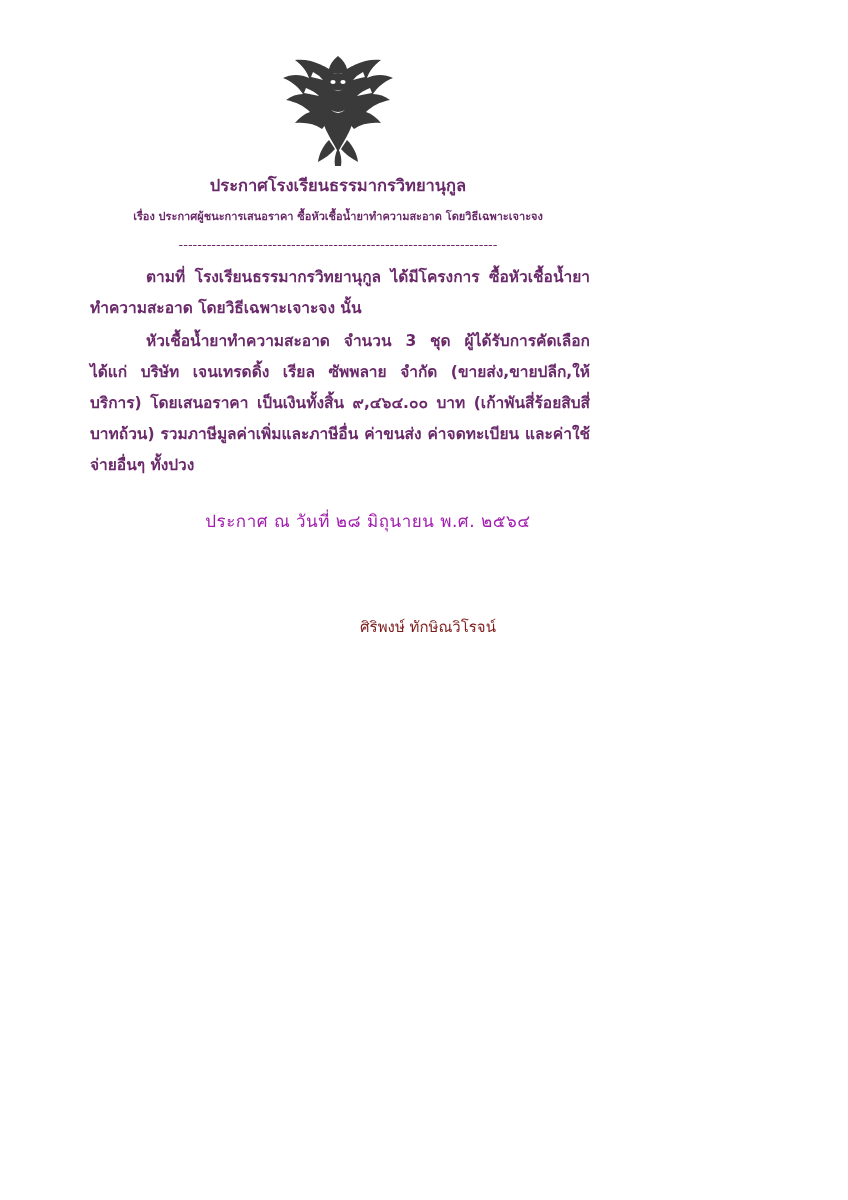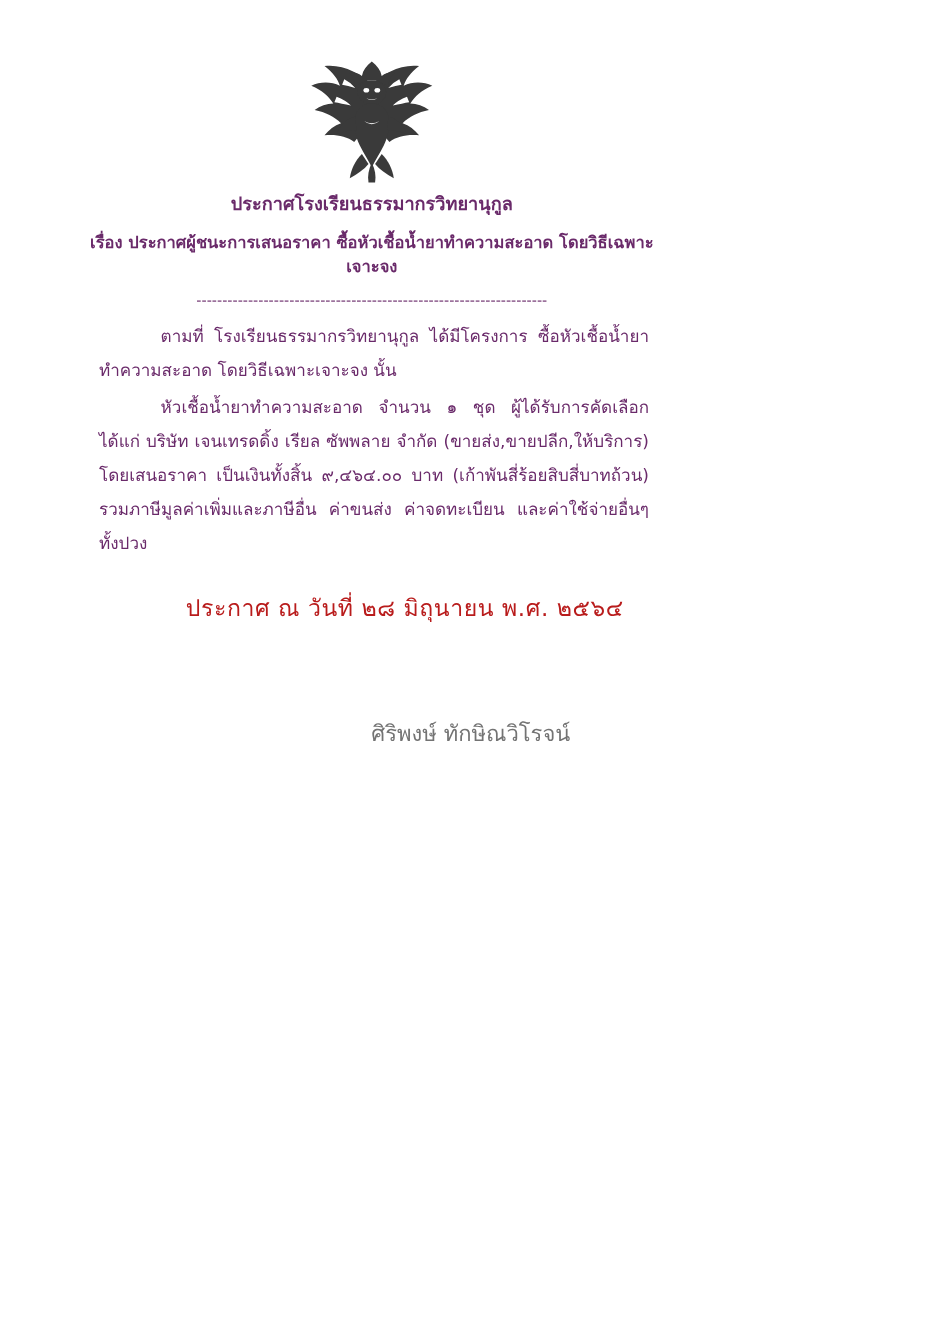--- a/index.html
+++ b/index.html
@@ -41,69 +41,70 @@
     text-align: center;
     font-weight: bold;
     color: #6a2a6a;
     line-height: 1.5;
   }
   .doc-title {
     font-size: 16.5px;
     margin-top: 2px;
   }
   .doc-subtitle {
-    font-size: 15px;
+    font-size: 11px;
     margin-top: 10px;
   }
   .divider-line {
     text-align: center;
     color: #6a2a6a;
     font-size: 13px;
     letter-spacing: 0px;
     margin-top: 12px;
     margin-bottom: 10px;
     white-space: nowrap;
     overflow: hidden;
   }
   
   .body-block {
     padding: 0 14px 0 18px;
+    font-weight: bold;
   }
   .para {
     font-size: 15.5px;
     line-height: 2.0;
     color: #6a2a6a;
     text-align: justify;
     text-justify: inter-word;
     margin: 0 0 2px 0;
   }
   .para.indent {
     text-indent: 56px;
   }
   
   .date-line {
     margin-top: 26px;
-    font-size: 21px;
-    color: #b91c1c;
+    font-size: 17px;
+    color: #a21caf;
     text-align: center;
     padding-left: 60px;
     letter-spacing: 0.5px;
   }
   
   .signature-block {
     margin-top: 78px;
     text-align: center;
     padding-left: 180px;
   }
   .sig-name,
   .sig-name-paren,
   .sig-position {
-    font-size: 20px;
+    font-size: 15px;
     line-height: 2.05;
-    color: #737373;
+    color: #7f1d1d;
   }
   .spacer-bottom {
     height: 1px;
   }
 </style>
 </head>
 <body>
 
 <div class="page">
 
@@ -141,21 +142,21 @@
       </g>
     </svg>
   </div>
 
   <div class="doc-title">ประกาศโรงเรียนธรรมากรวิทยานุกูล</div>
   <div class="doc-subtitle">เรื่อง  ประกาศผู้ชนะการเสนอราคา  ซื้อหัวเชื้อน้ำยาทำความสะอาด โดยวิธีเฉพาะเจาะจง</div>
   <div class="divider-line">--------------------------------------------------------------------</div>
 
   <div class="body-block">
     <p class="para indent">ตามที่ โรงเรียนธรรมากรวิทยานุกูล ได้มีโครงการ  ซื้อหัวเชื้อน้ำยาทำความสะอาด โดยวิธีเฉพาะเจาะจง  นั้น</p>
-    <p class="para indent">หัวเชื้อน้ำยาทำความสะอาด จำนวน ๑ ชุด ผู้ได้รับการคัดเลือก ได้แก่ บริษัท เจนเทรดดิ้ง เรียล ซัพพลาย จำกัด (ขายส่ง,ขายปลีก,ให้บริการ) โดยเสนอราคา เป็นเงินทั้งสิ้น ๙,๔๖๔.๐๐ บาท (เก้าพันสี่ร้อยสิบสี่บาทถ้วน) รวมภาษีมูลค่าเพิ่มและภาษีอื่น ค่าขนส่ง ค่าจดทะเบียน และค่าใช้จ่ายอื่นๆ ทั้งปวง</p>
+    <p class="para indent">หัวเชื้อน้ำยาทำความสะอาด จำนวน 3 ชุด ผู้ได้รับการคัดเลือก ได้แก่ บริษัท เจนเทรดดิ้ง เรียล ซัพพลาย จำกัด (ขายส่ง,ขายปลีก,ให้บริการ) โดยเสนอราคา เป็นเงินทั้งสิ้น ๙,๔๖๔.๐๐ บาท (เก้าพันสี่ร้อยสิบสี่บาทถ้วน) รวมภาษีมูลค่าเพิ่มและภาษีอื่น ค่าขนส่ง ค่าจดทะเบียน และค่าใช้จ่ายอื่นๆ ทั้งปวง</p>
   </div>
 
   <div class="date-line">ประกาศ ณ วันที่  ๒๘ มิถุนายน พ.ศ. ๒๕๖๔</div>
 
   <div class="signature-block">
     <div class="sig-name">ศิริพงษ์ ทักษิณวิโรจน์</div>
   </div>
 
   <div class="spacer-bottom"></div>
 </div>

